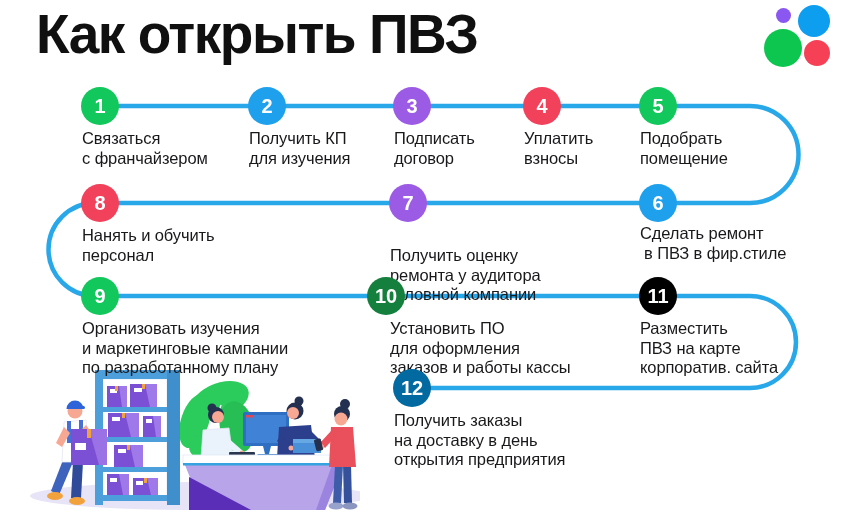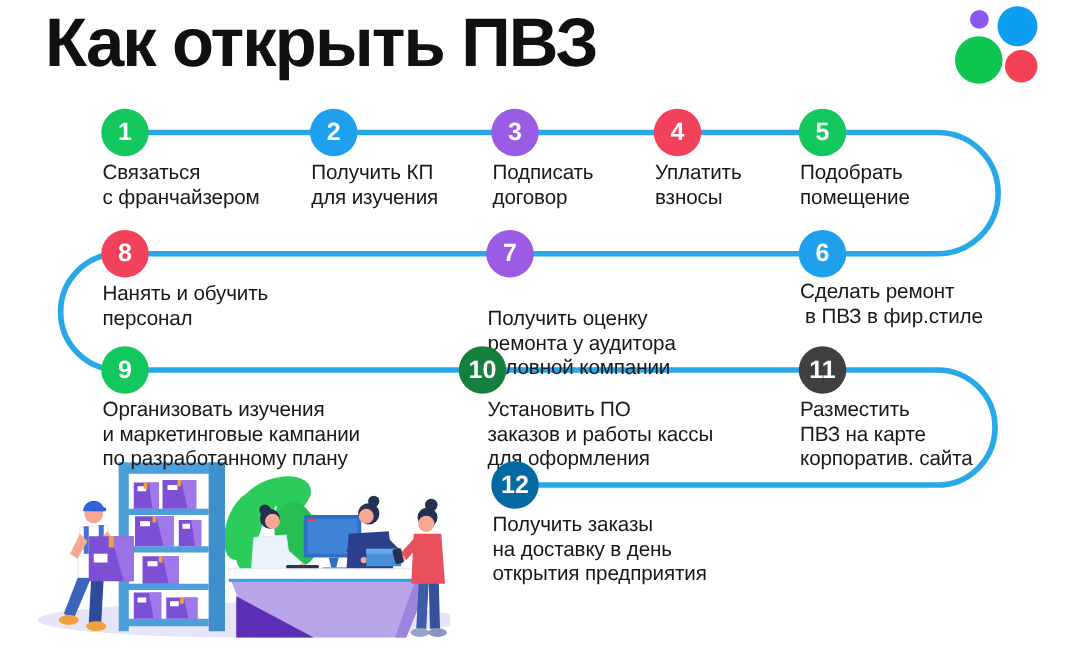--- a/index.html
+++ b/index.html
@@ -63,21 +63,21 @@
   </div>
 <div class="badge" style="left: 81px; top: 184px; background: rgb(242, 65, 90);">
     <span>8</span>
   </div>
 <div class="badge" style="left: 81px; top: 277px; background: rgb(18, 199, 91);">
     <span>9</span>
   </div>
 <div class="badge" style="left: 367px; top: 277px; background: #15803d;">
     <span>10</span>
   </div>
-<div class="badge" style="left: 639px; top: 277px; background: #404040;">
+<div class="badge" style="left: 639px; top: 277px; background: #000000;">
     <span>11</span>
   </div>
 <div class="badge" style="left: 393px; top: 369px; background: #0369a1;">
     <span>12</span>
   </div>
 
 <div class="step-text" style="left:82px;  top:129px;">
   <div>Связаться</div>
     <div>с франчайзером</div>
 </div>
@@ -110,22 +110,22 @@
   <div>Нанять и обучить</div>
     <div>персонал</div>
 </div>
 <div class="step-text" style="left:82px;  top:319px;">
   <div>Организовать изучения</div>
     <div>и маркетинговые кампании</div>
     <div>по разработанному плану</div>
 </div>
 <div class="step-text" style="left:390px; top:319px;">
   <div>Установить ПО</div>
+    <div>для оформления</div>
     <div>заказов и работы кассы</div>
-    <div>для оформления</div>
 </div>
 <div class="step-text" style="left:640px; top:319px;">
   <div>Разместить</div>
     <div>ПВЗ на карте</div>
     <div>корпоратив. сайта</div>
 </div>
 <div class="step-text" style="left:394px; top:411px;">
   <div>Получить заказы</div>
     <div>на доставку в день</div>
     <div>открытия предприятия</div>

